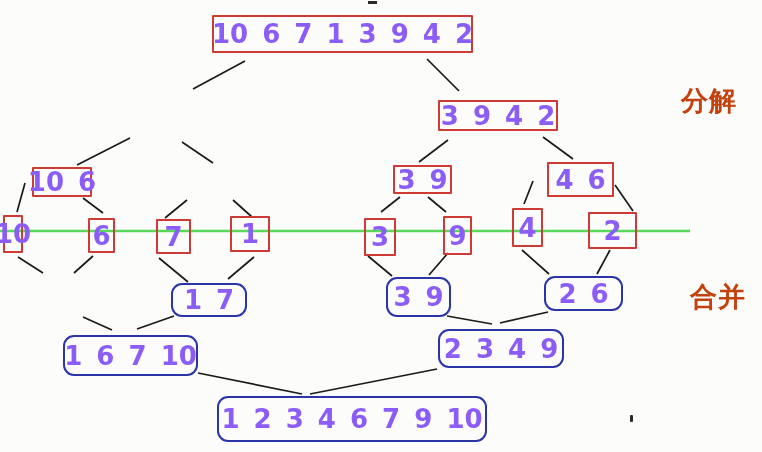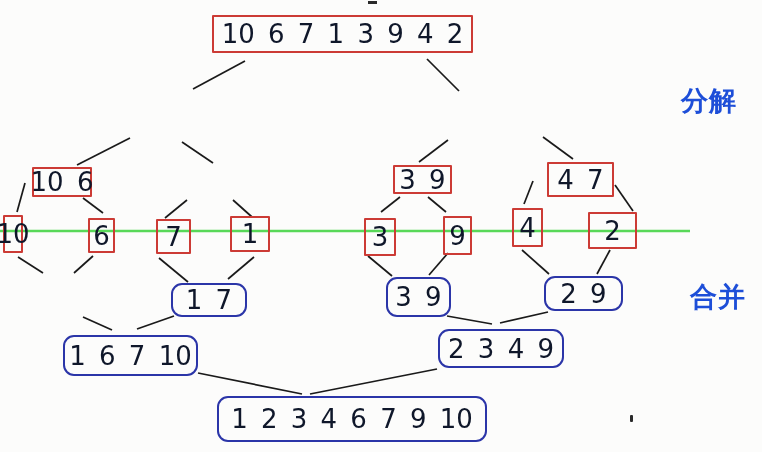--- a/index.html
+++ b/index.html
@@ -14,43 +14,43 @@
     overflow:hidden;
   }
   #wires{
     position:absolute;left:0;top:0;width:762px;height:452px;
     z-index:0;
   }
   .node{
     position:absolute;
     display:flex;align-items:center;justify-content:center;
     box-sizing:border-box;
-    font-weight:normal;
+    font-weight:bold;
     font-size:26px;
-    color:#0f172a;
+    color:#8b5cf6;
     word-spacing:5px;
     letter-spacing:0px;
     white-space:nowrap;
     z-index:1;
     background:transparent;
     line-height:1;
   }
   .red{
     border:2px solid #cc3b35;
     border-radius:1px;
   }
   .blue{
     border:2px solid #2b35a8;
     border-radius:11px;
   }
   .cjk-label{
     position:absolute;
     font-weight:bold;
     font-size:27px;
-    color:#1d4ed8;
+    color:#c2410c;
     z-index:1;
     letter-spacing:1px;
   }
   .stray{
     position:absolute;
     background:#2a2a2a;
     z-index:1;
   }
 </style>
 </head>
@@ -92,37 +92,38 @@
       <line x1="174" y1="316" x2="137" y2="329"></line>
       <line x1="447" y1="316" x2="492" y2="324"></line>
       <line x1="548" y1="312" x2="500" y2="323"></line>
       <line x1="198" y1="373" x2="302" y2="394"></line>
       <line x1="437" y1="369" x2="310" y2="394"></line>
     </g>
   </svg>
 
   <div class="node red" style="left:212px;top:15px;width:261px;height:38px;">10 6 7 1 3 9 4 2</div>
 
+  <div class="node red" style="left:438px;top:100px;width:120px;height:31px;">3 9 4 2</div>
 
   <div class="node red" style="left:32px;top:167px;width:60px;height:30px;">10 6</div>
   <div class="node red" style="left:393px;top:165px;width:59px;height:29px;">3 9</div>
-  <div class="node red" style="left:547px;top:162px;width:67px;height:35px;">4 7</div>
+  <div class="node red" style="left:547px;top:162px;width:67px;height:35px;">4 6</div>
 
   <div class="node red" style="left:3px;top:215px;width:20px;height:38px;">10</div>
   <div class="node red" style="left:88px;top:218px;width:27px;height:35px;">6</div>
   <div class="node red" style="left:156px;top:219px;width:35px;height:35px;">7</div>
   <div class="node red" style="left:230px;top:216px;width:40px;height:36px;">1</div>
   <div class="node red" style="left:364px;top:218px;width:32px;height:38px;">3</div>
   <div class="node red" style="left:443px;top:216px;width:29px;height:39px;">9</div>
   <div class="node red" style="left:512px;top:208px;width:31px;height:39px;">4</div>
   <div class="node red" style="left:588px;top:212px;width:49px;height:37px;">2</div>
 
   <div class="node blue" style="left:171px;top:283px;width:76px;height:34px;">1 7</div>
   <div class="node blue" style="left:386px;top:277px;width:65px;height:40px;">3 9</div>
-  <div class="node blue" style="left:544px;top:276px;width:79px;height:35px;">2 9</div>
+  <div class="node blue" style="left:544px;top:276px;width:79px;height:35px;">2 6</div>
 
   <div class="node blue" style="left:63px;top:335px;width:135px;height:41px;">1 6 7 10</div>
   <div class="node blue" style="left:438px;top:329px;width:126px;height:39px;">2 3 4 9</div>
 
   <div class="node blue" style="left:217px;top:396px;width:270px;height:46px;">1 2 3 4 6 7 9 10</div>
 
   <div class="cjk-label" style="left:681px;top:83px;">分解</div>
   <div class="cjk-label" style="left:690px;top:279px;">合并</div>
 
   <div class="stray" style="left:368px;top:1px;width:9px;height:3px;"></div>

